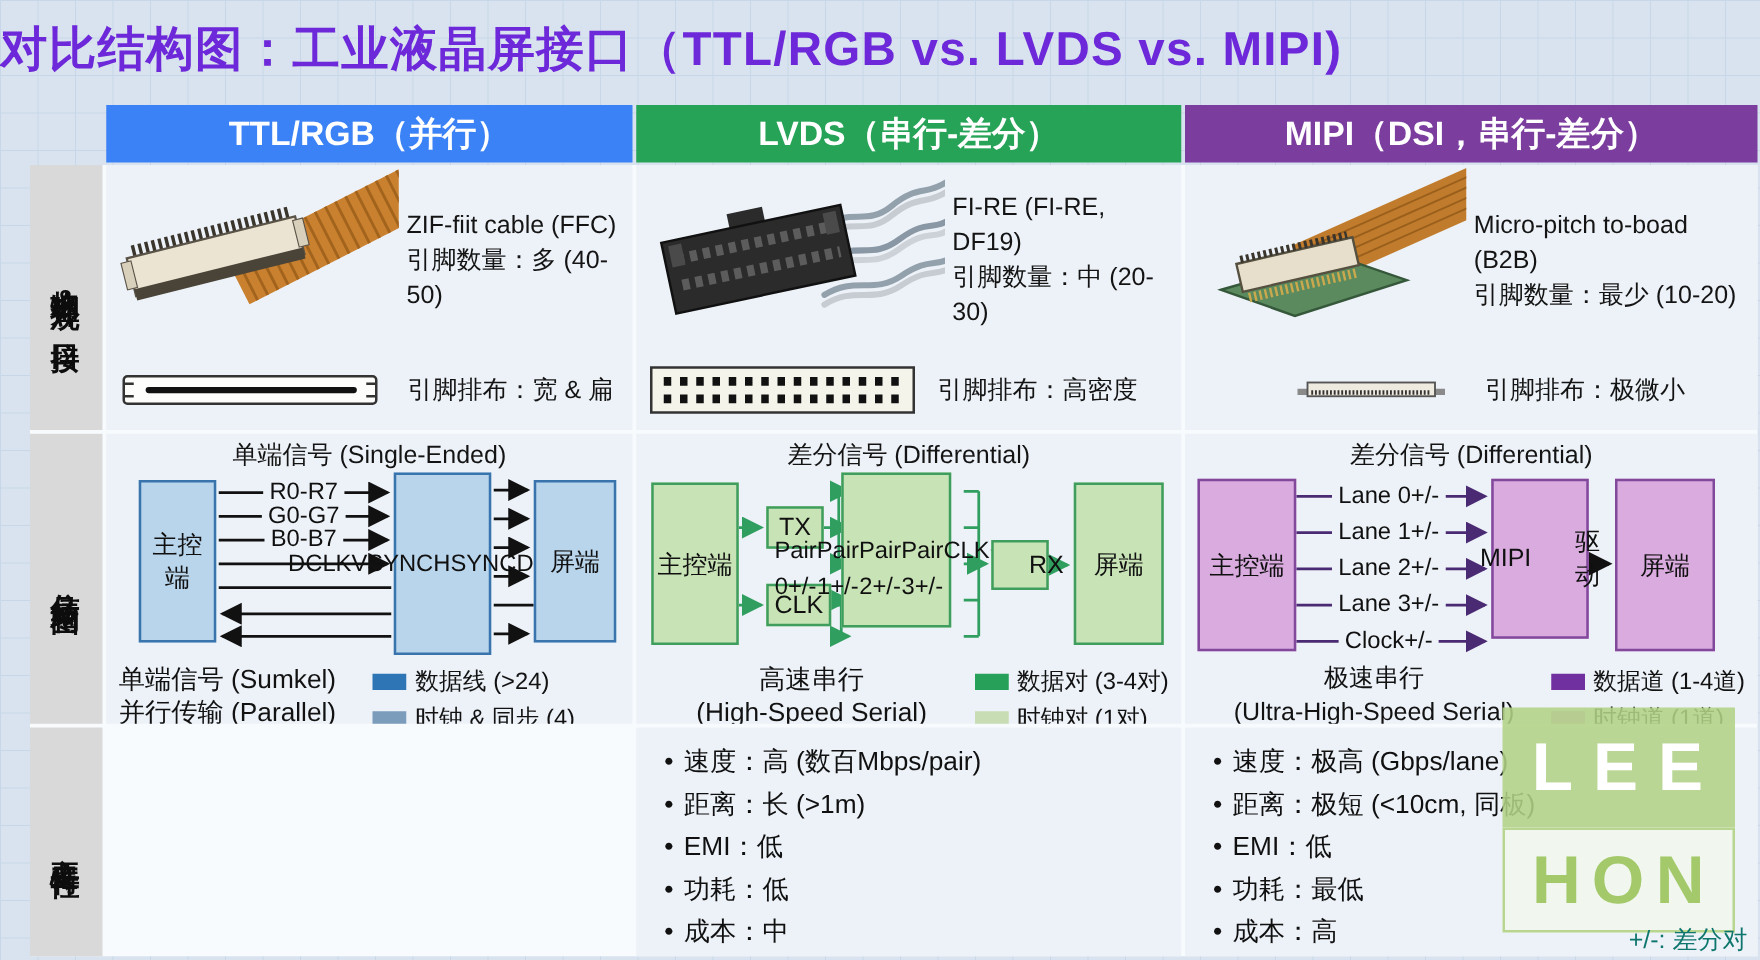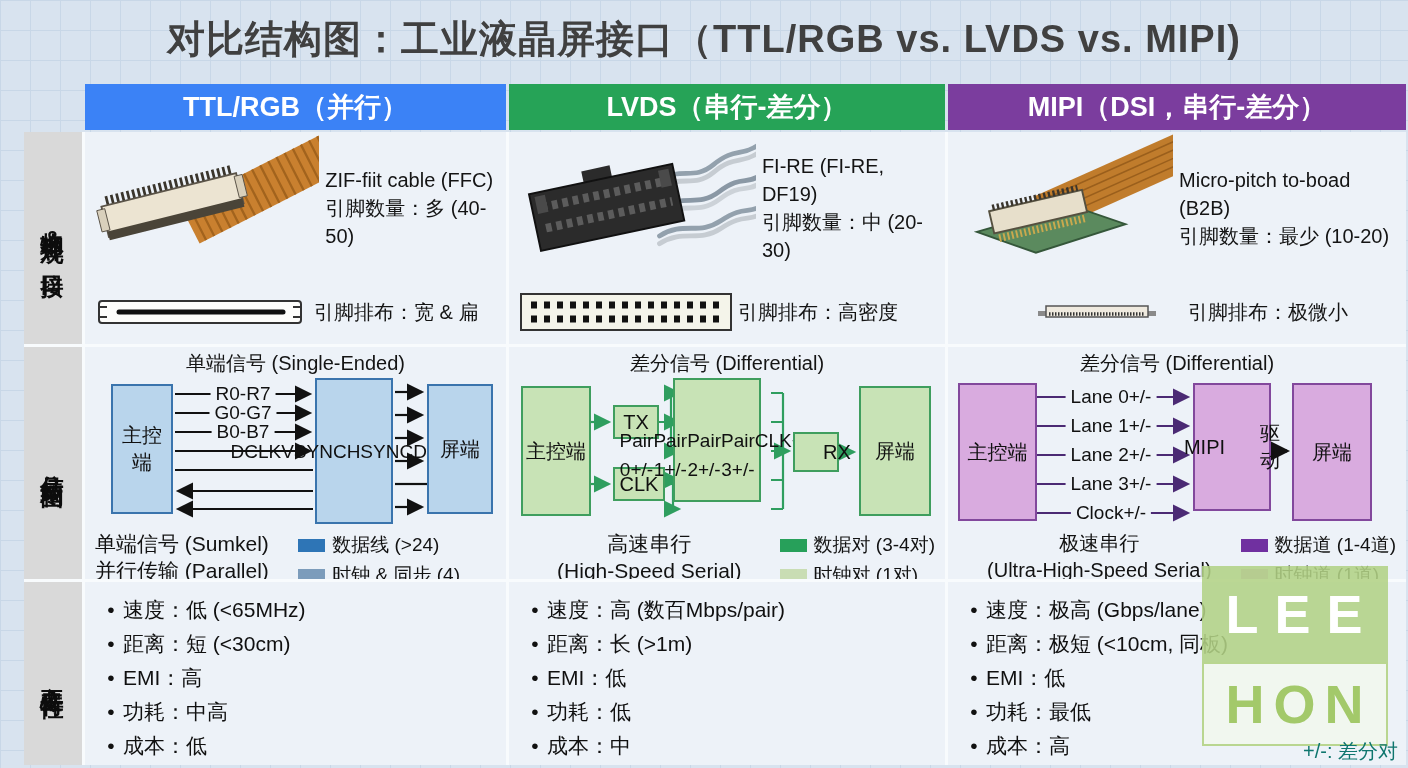--- a/index.html
+++ b/index.html
@@ -9,21 +9,21 @@
     font-family:"Liberation Sans","DejaVu Sans",sans-serif;
     background-color:#d8e3ef;
     background-image:
       linear-gradient(#c8d7e7 1px, transparent 1px),
       linear-gradient(90deg, #c8d7e7 1px, transparent 1px);
     background-size:30px 30px;
     color:#111;
   }
   .page-title {
     position:absolute; top:14px; left:0; width:100%;
-    text-align:center; font-size:38px; font-weight:800; color:#404040;
+    font-size:38px; font-weight:800; color:#6d28d9;
     letter-spacing:1px;
   }
   
   .col-header {
     position:absolute; top:84px; height:46px;
     color:#fff; font-size:27px; font-weight:700;
     display:flex; align-items:center; justify-content:center;
   }
   .hd-ttl  { left:85px;  width:421px; background:#3b82f6; }
   .hd-lvds { left:509px; width:436px; background:#26a357; }
@@ -43,21 +43,21 @@
   .c-2   { left:485px; width:436px; }
   .c-3   { left:924px; width:458px; }
   .r-1 { top:0;     height:212px; }
   .r-2 { top:215px; height:232px; }
   .r-3 { top:450px; height:183px; }
 
   
   .ph-top { display:flex; align-items:center; height:152px; padding-left:6px; }
   .ph-text { margin-left:6px; font-size:20px; font-weight:500; line-height:28px; color:#141414; }
   .ph-bottom { display:flex; align-items:center; height:56px; padding-left:10px; }
-  .ph-bottom .ph-text { margin-left:4px; }
+  .ph-bottom .ph-text { margin-left:16px; }
 
   
   .sig-title { text-align:center; font-size:20px; font-weight:500; padding-top:3px; color:#141414; }
   .diagram { position:relative; height:150px; margin-top:1px; }
   .wires { position:absolute; left:0; top:0; }
   .sbox {
     position:absolute; display:flex; flex-direction:row;
     align-items:center; justify-content:center;
     font-size:20px; font-weight:500; color:#101010; text-align:center;
   }
@@ -389,38 +389,20 @@
           <span class="lg-txt">数据道 (1-4道)</span>
         </div>
         <div class="lrow">
           <span class="sw" style="background:#d0a7d8;"></span>
           <span class="lg-txt">时钟道 (1道)</span>
         </div>
       </div>
     </div>
   </div>
 
-  <div class="cell c-1 r-3 feat">
-    <div class="feat-row">
-        <span class="feat-txt">速度：低 (&lt;65MHz)</span>
-      </div>
-    <div class="feat-row">
-        <span class="feat-txt">距离：短 (&lt;30cm)</span>
-      </div>
-    <div class="feat-row">
-        <span class="feat-txt">EMI：高</span>
-      </div>
-    <div class="feat-row">
-        <span class="feat-txt">功耗：中高</span>
-      </div>
-    <div class="feat-row">
-        <span class="feat-txt">成本：低</span>
-      </div>
-
-  </div>
   <div class="cell c-2 r-3 feat">
     <div class="feat-row">
         <span class="feat-txt">速度：高 (数百Mbps/pair)</span>
       </div>
     <div class="feat-row">
         <span class="feat-txt">距离：长 (&gt;1m)</span>
       </div>
     <div class="feat-row">
         <span class="feat-txt">EMI：低</span>
       </div>

